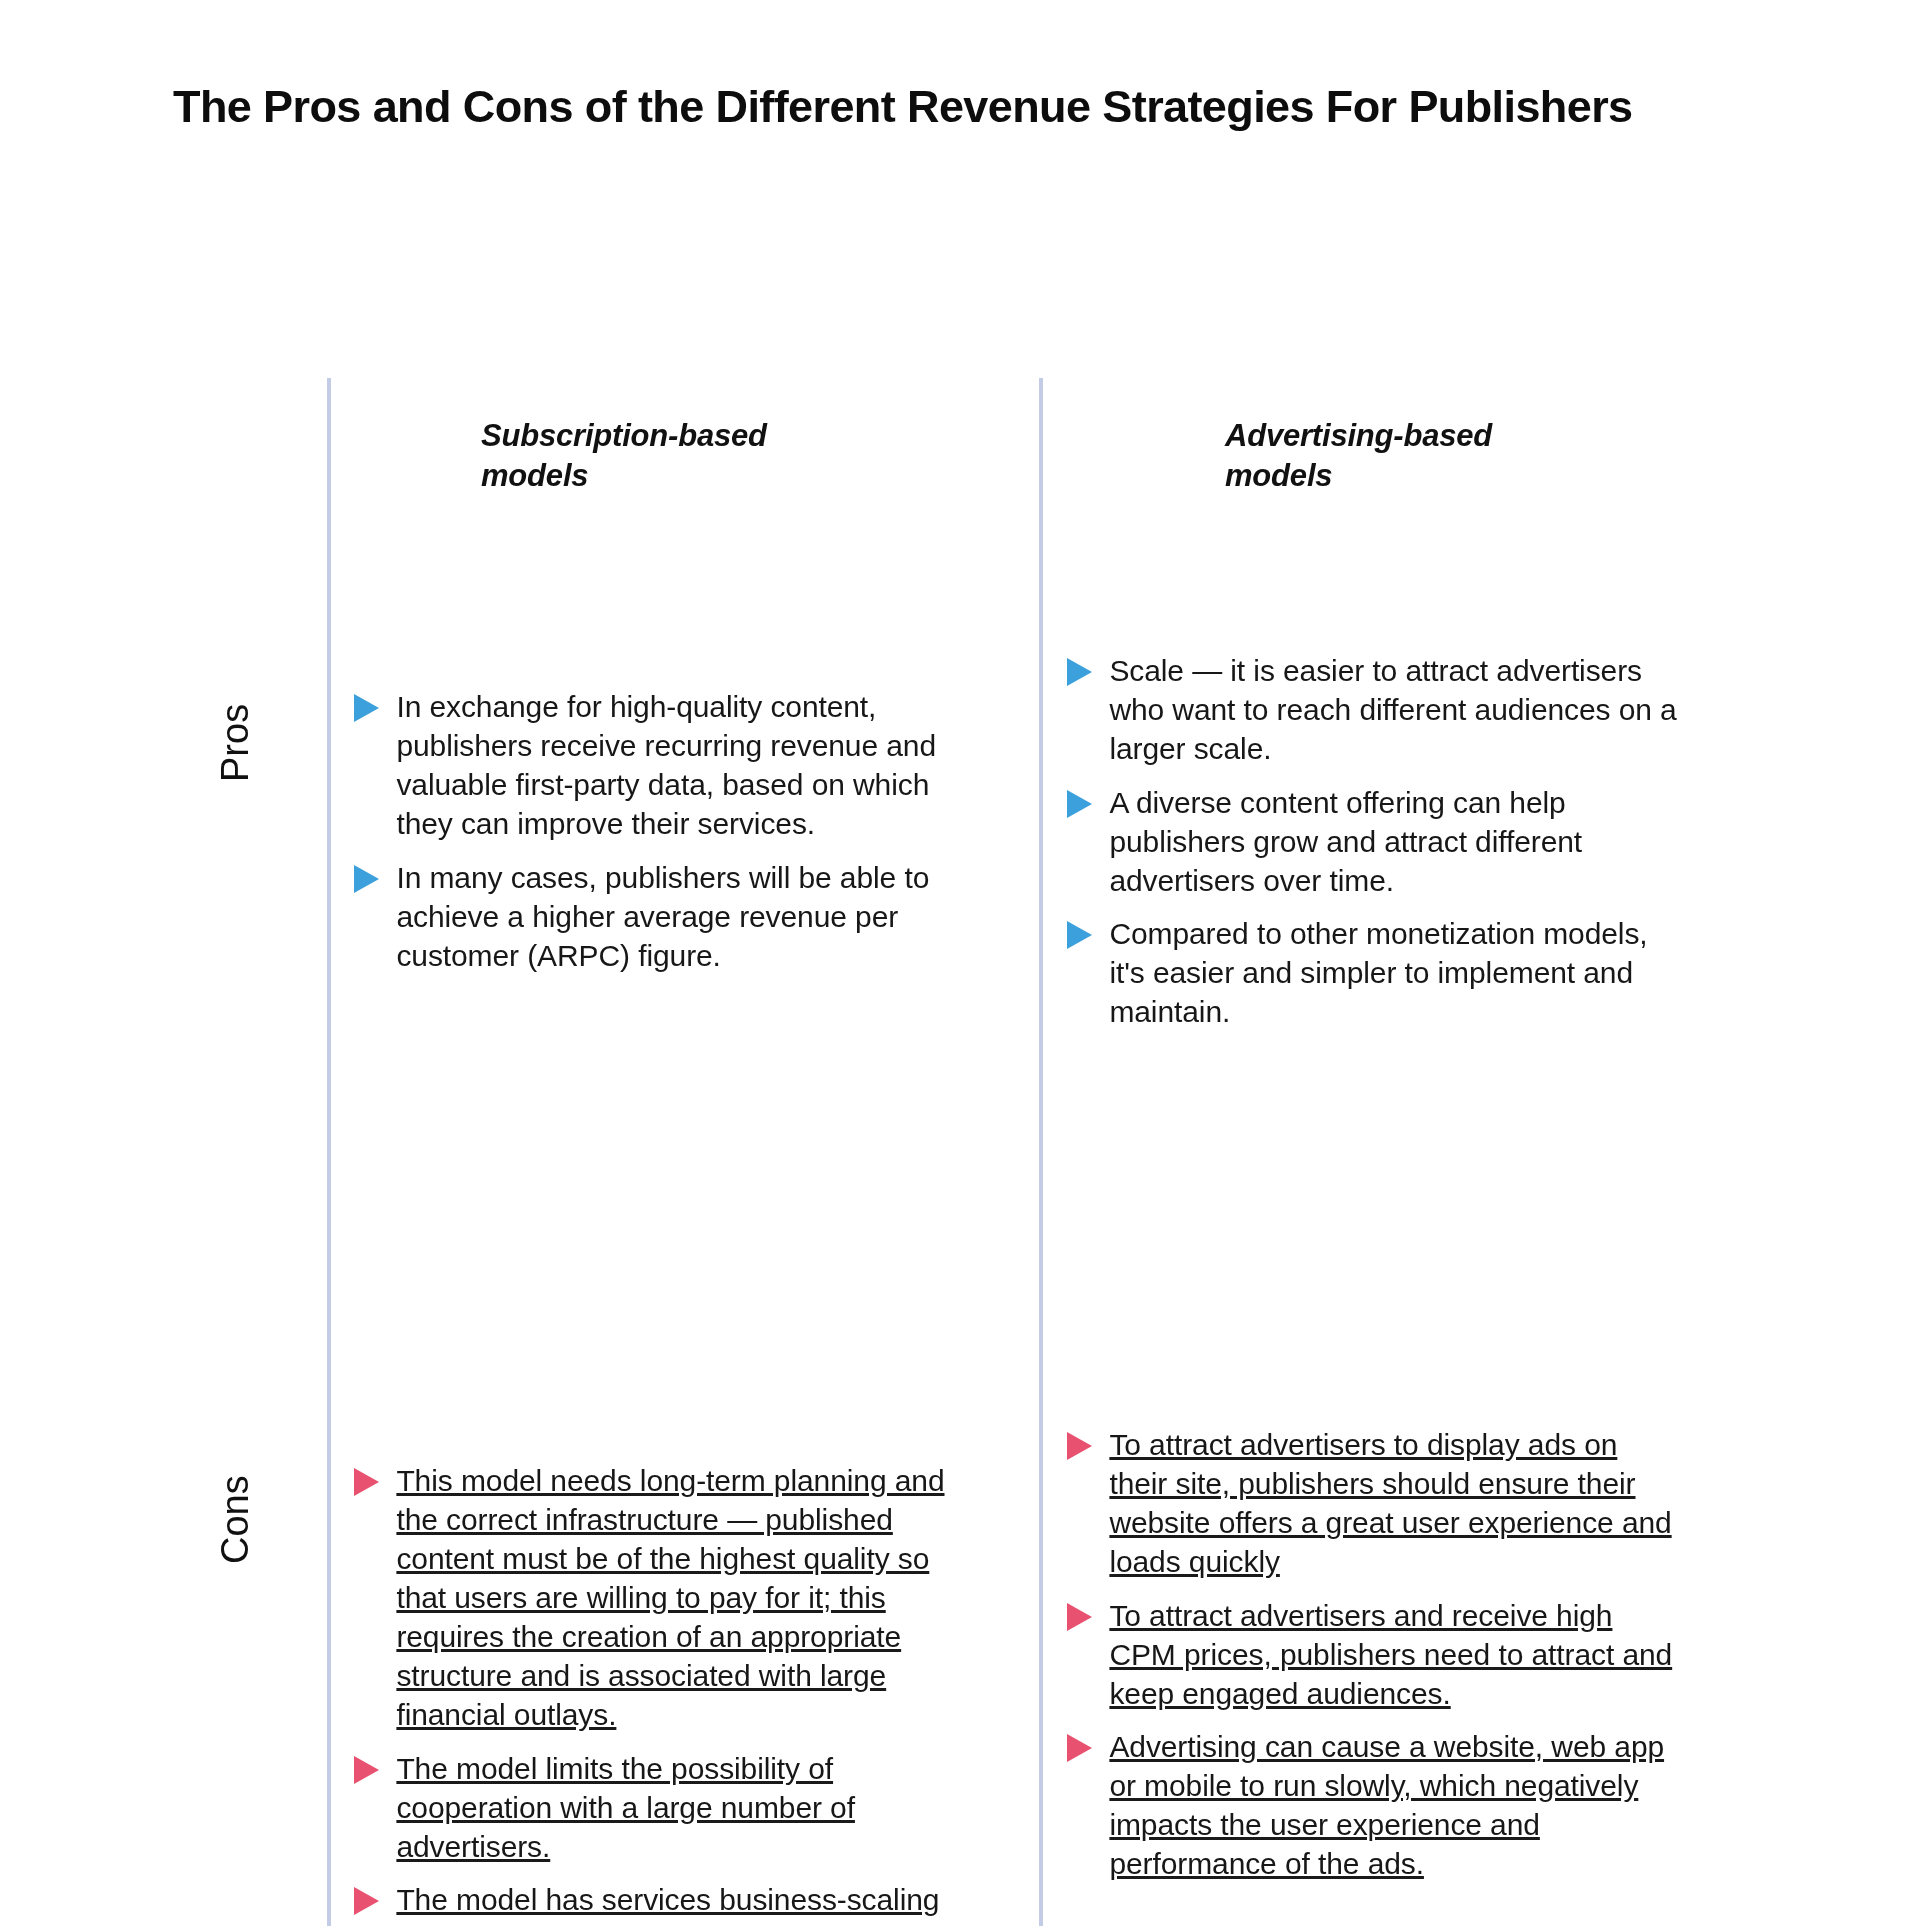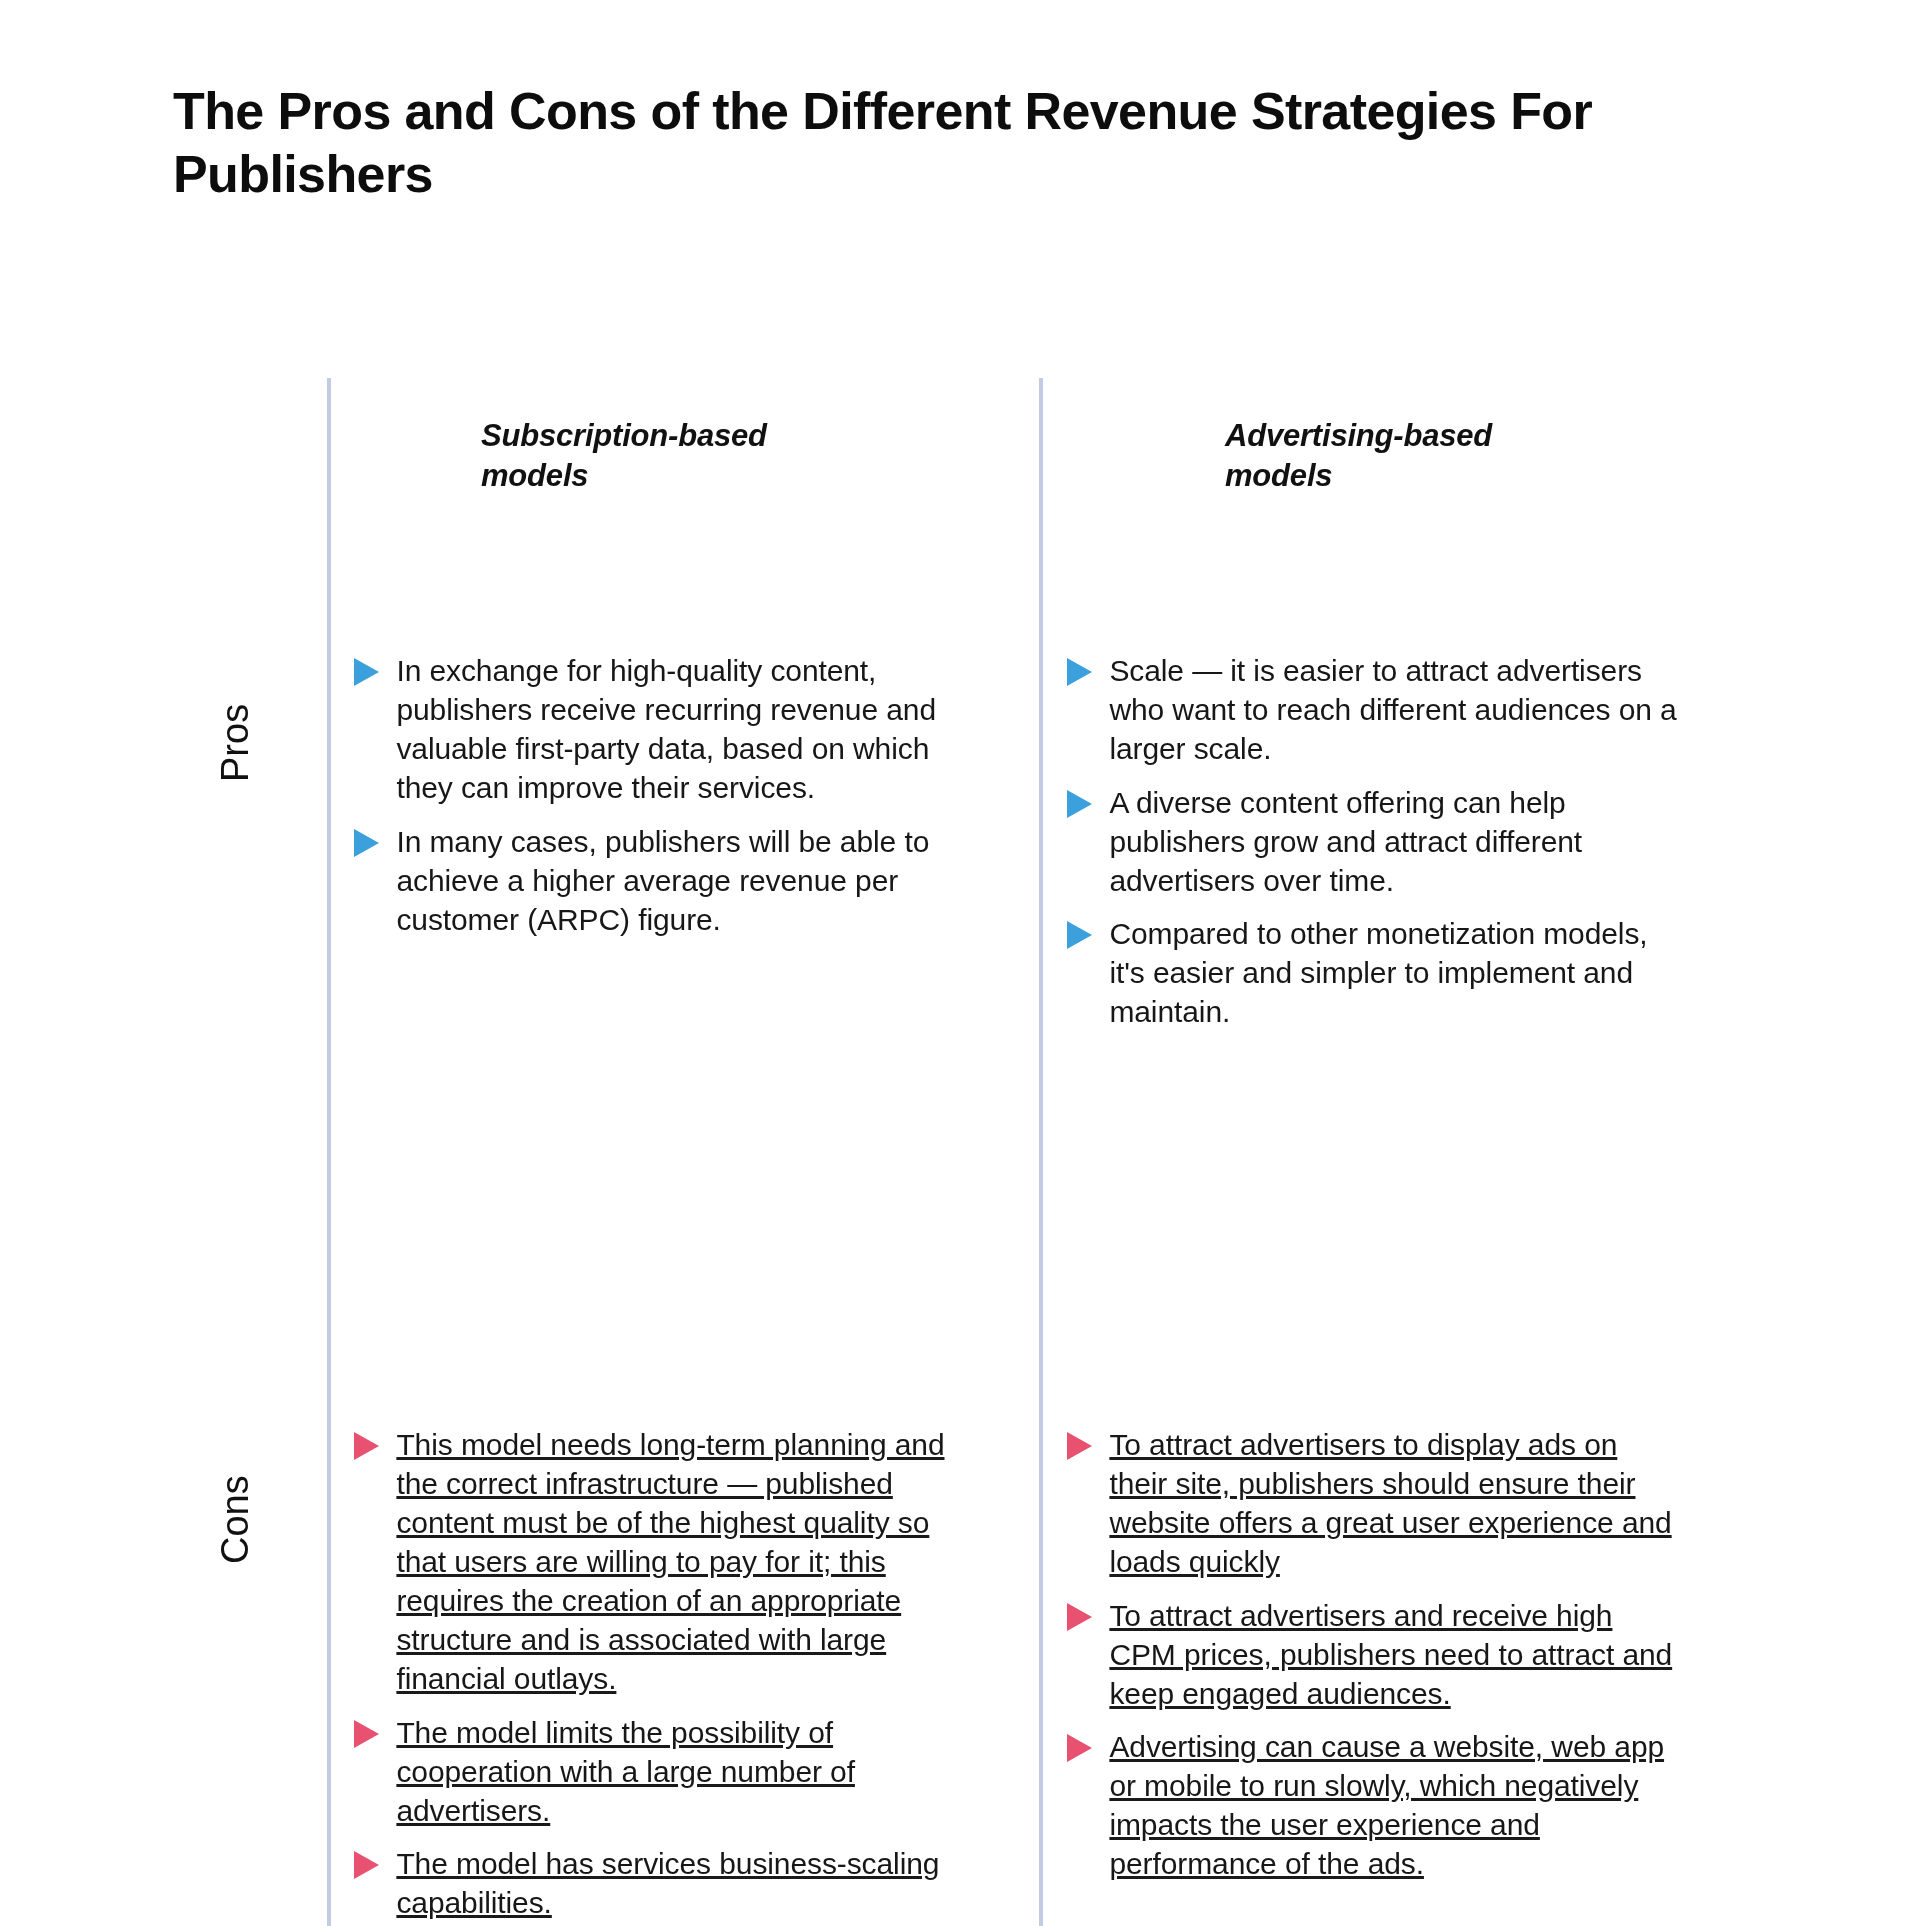--- a/index.html
+++ b/index.html
@@ -17,21 +17,21 @@
     color: #1a1a1a;
     overflow: hidden;
   }
 
   
   .page-title {
     position: absolute;
     left: 173px;
     top: 80px;
     width: 1502px;
-    font-size: 52px;
+    font-size: 45px;
     line-height: 1.22;
     font-weight: bold;
     letter-spacing: -0.6px;
     color: #0d0d0d;
   }
 
   
   .divider {
     position: absolute;
     top: 378px;
@@ -67,21 +67,21 @@
     transform: rotate(-90deg);
     white-space: nowrap;
   }
   .row-label.pros { left: 214px; top: 782px; }
   .row-label.cons { left: 214px; top: 1564px; }
 
   
   .bullets {
     position: absolute;
   }
-  .bullets.left  { left: 354px;  width: 616px; }
+  .bullets.left  { left: 354px;  width: 616px; margin-top: 36px; }
   .bullets.right { left: 1067px; width: 616px; }
 
   .bullets.pros-row { top: 651px; }
   .bullets.cons-row { top: 1425px; text-decoration: underline; }
 
   .bullet {
     display: flex;
     align-items: flex-start;
     margin-bottom: 14.6px;
   }

